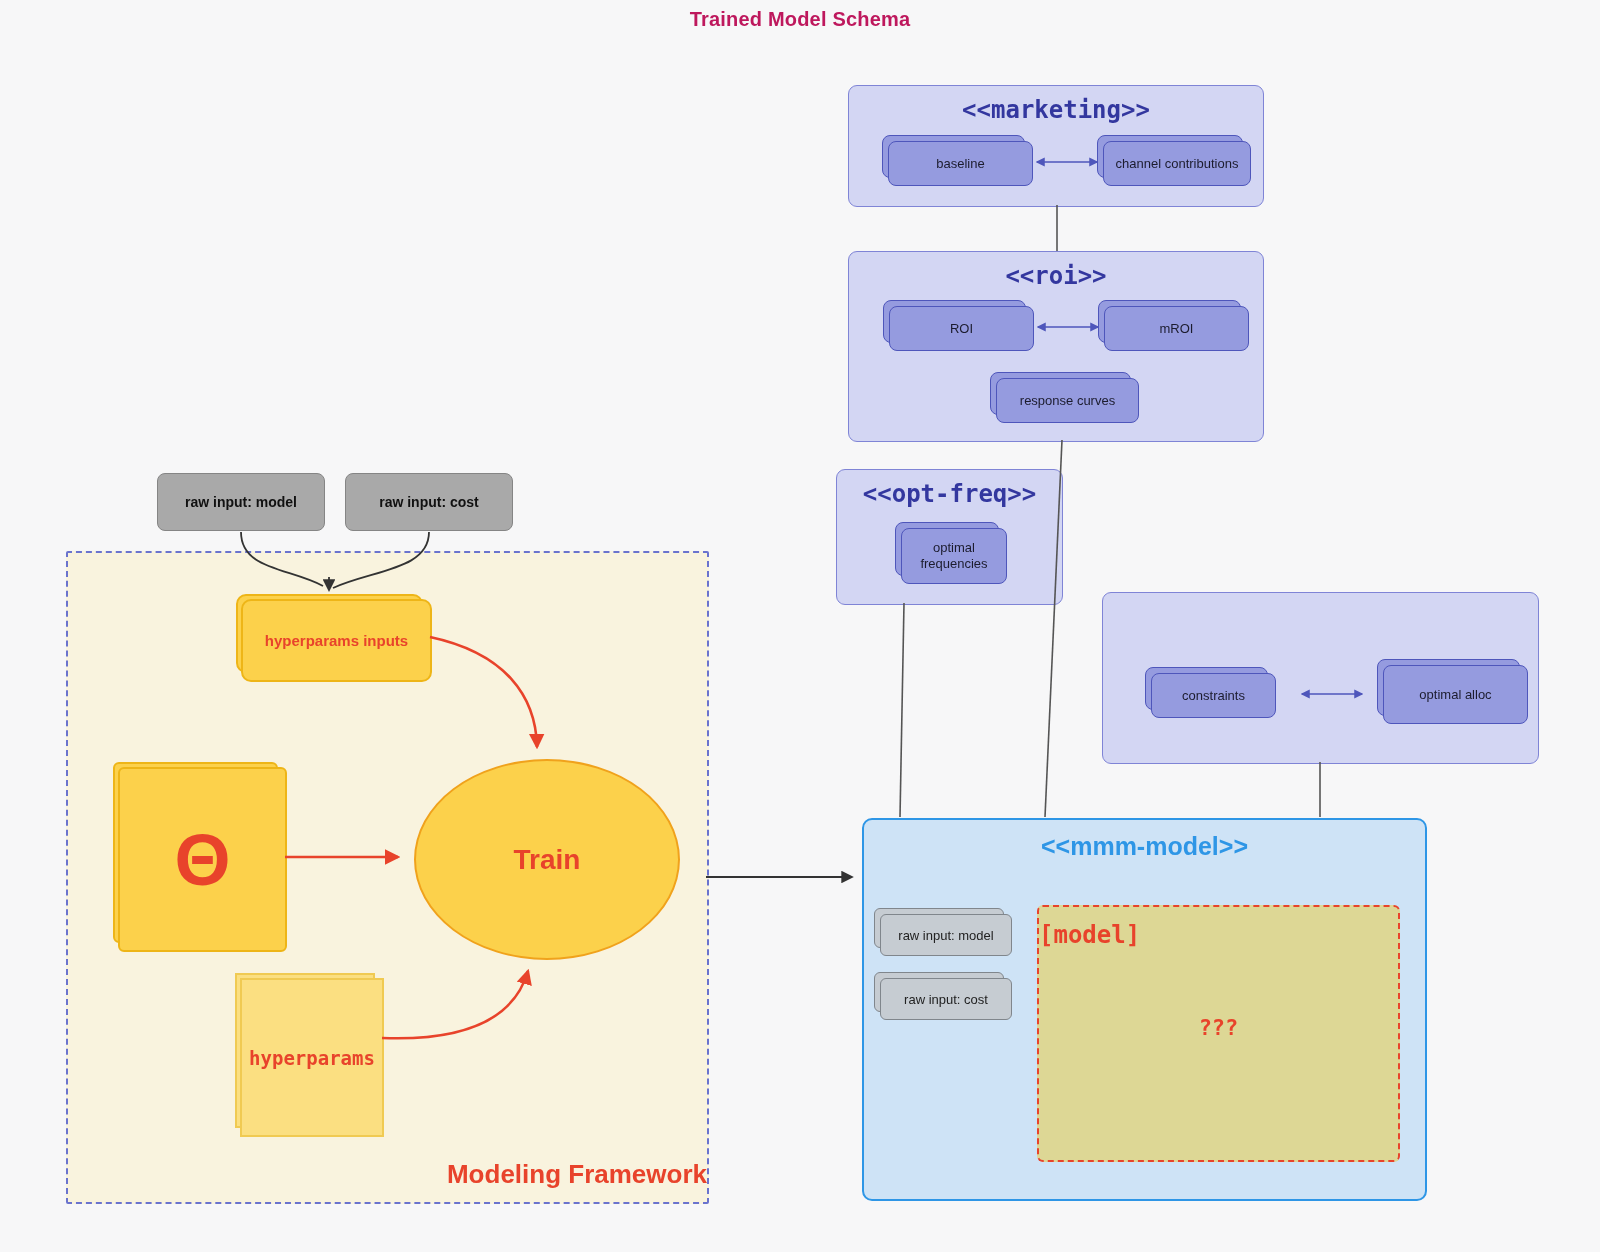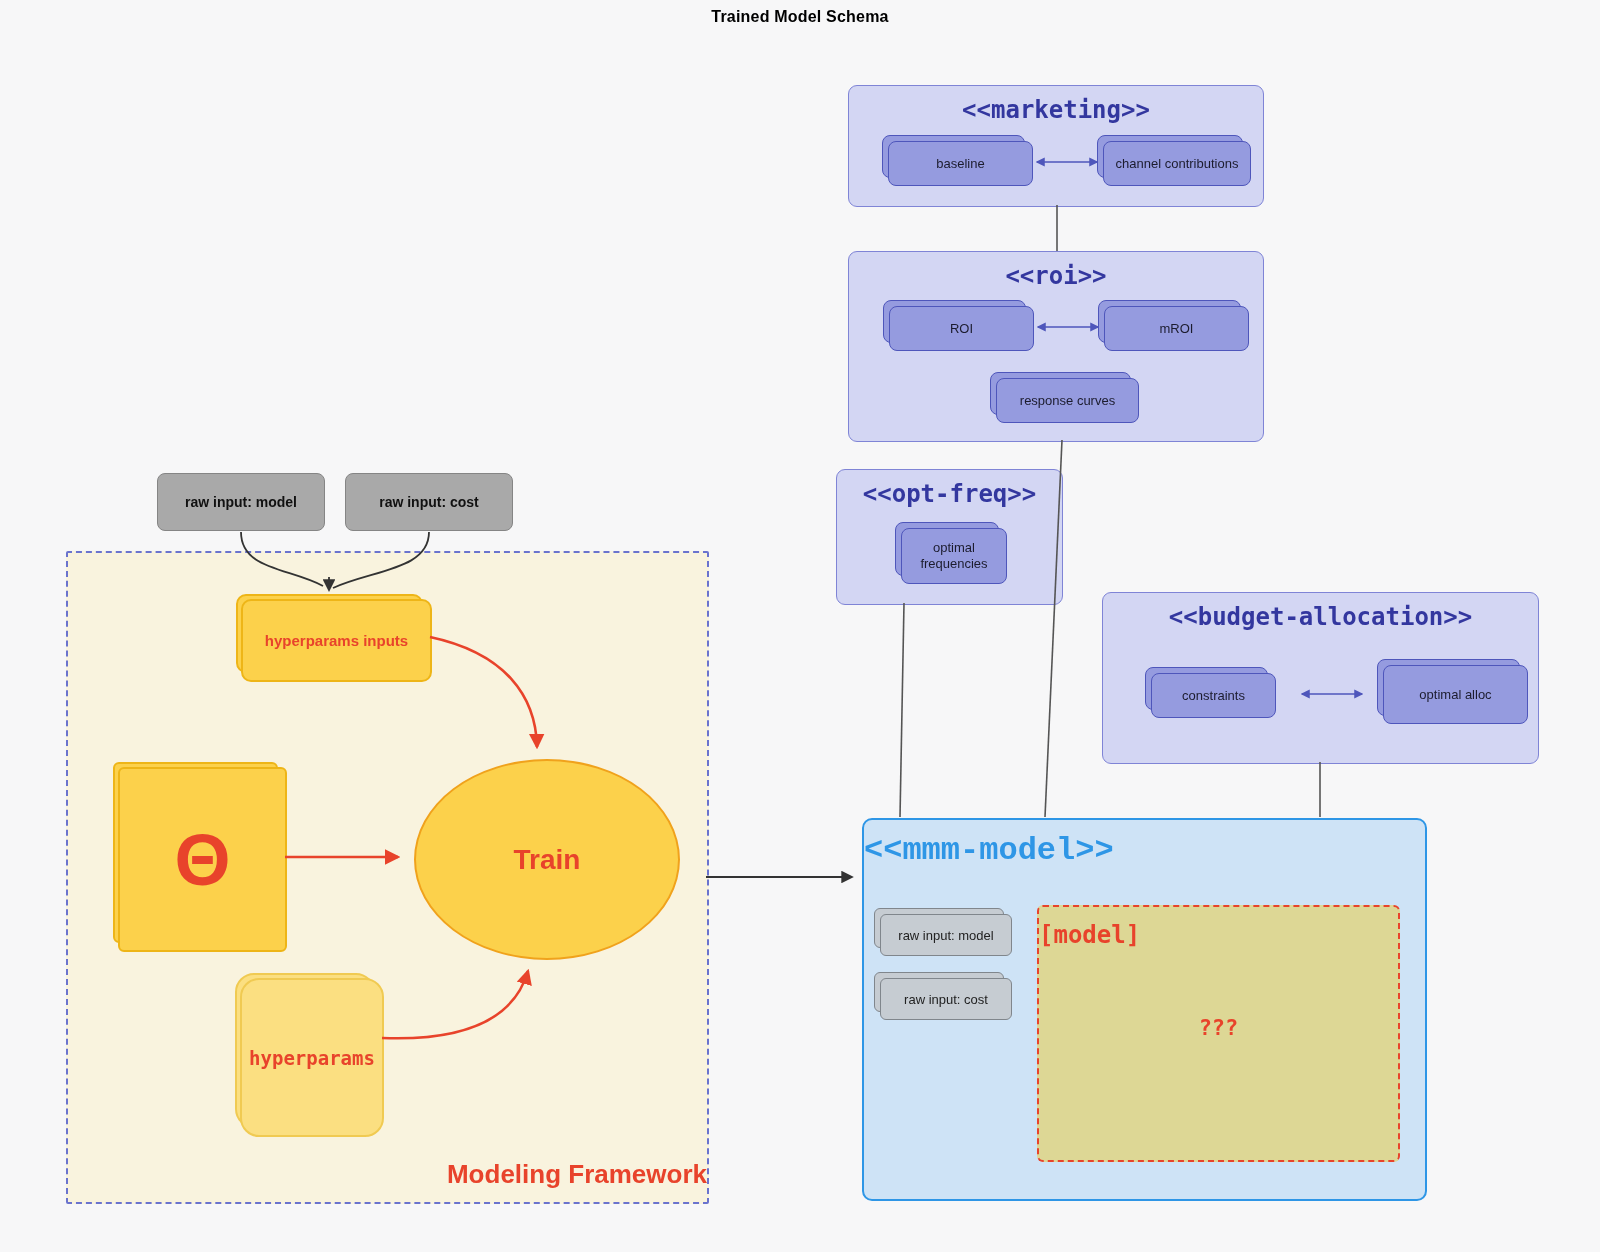--- a/index.html
+++ b/index.html
@@ -6,21 +6,21 @@
   body{
     background:#f7f7f8;
     font-family:"Liberation Sans","DejaVu Sans",sans-serif;
     -webkit-font-smoothing:antialiased;
   }
   .canvas{position:relative;width:1600px;height:1252px;overflow:hidden;background:#f7f7f8;}
   .canvas > *{position:absolute;}
 
   .diagram-title{
     left:0;top:8px;width:100%;margin:0;text-align:center;
-    font-size:16px;font-weight:bold;color:#000000;letter-spacing:.2px;
+    font-size:20px;font-weight:bold;color:#be185d;letter-spacing:.2px;
   }
 
   
   .group{
     background:#d3d6f3;border:1.5px solid #7f84d6;border-radius:9px;
     z-index:1;
   }
   .group-title{
     position:absolute;left:0;top:10px;width:100%;text-align:center;
     font-family:"DejaVu Sans Mono",monospace;font-weight:bold;
@@ -63,39 +63,39 @@
     background:#f9f3de;border:2px dashed #6a73ce;border-radius:2px;z-index:1;
   }
   .framework-label{
     position:absolute;left:0;top:606px;width:100%;text-align:right;
     font-size:26px;font-weight:bold;color:#e8432b;
   }
   .gold{
     background:#fcd14b;border:2px solid #eeb517;border-radius:10px;
   }
   .gold-light{
-    background:#fbdf81;border:2px solid #f0ca52;border-radius:19px;
+    background:#fbdf81;border:2px solid #f0ca52;border-radius:0;
   }
   .t-inputs{font-size:15px;font-weight:bold;color:#e8432b;}
   .theta{font-size:72px;font-weight:bold;color:#e8432b;border-radius:6px;}
   .hyper{font-family:"DejaVu Sans Mono",monospace;font-size:19px;font-weight:bold;color:#e8432b;}
   .train{
     position:absolute;background:#fcd14b;border:2px solid #f0a21c;border-radius:50%;
     display:flex;align-items:center;justify-content:center;
     font-size:28px;font-weight:bold;color:#e8432b;box-sizing:border-box;
   }
 
   
   .mmm{
     background:#cee3f6;border:2px solid #2e96e6;border-radius:10px;z-index:1;
   }
   .mmm-title{
-    position:absolute;left:0;top:12px;width:100%;text-align:left;
-    font-family:Liberation Mono, monospace;font-weight:bold;
-    font-size:32px;color:#2e96e6;
+    position:absolute;left:0;top:12px;width:100%;text-align:center;
+    font-family:Liberation Sans, sans-serif;font-weight:bold;
+    font-size:25px;color:#2e96e6;
   }
   .model-box{
     position:absolute;background:#ddd795;border:2.5px dashed #e8432b;border-radius:6px;
     box-sizing:border-box;
   }
   .model-label{
     position:absolute;left:0;top:14px;width:100%;text-align:left;
     font-family:"DejaVu Sans Mono",monospace;font-weight:bold;font-size:24px;color:#e8432b;
   }
   .model-unknown{
@@ -175,21 +175,20 @@
   </div>
 
   <div class="group" style="left:793px;top:469px;width:225px;height:134px;margin-left:43px;">
     <div class="group-title">&lt;&lt;opt-freq&gt;&gt;</div>
     <div class="node stack p-node" style="left:64px;top:58px;width:106px;height:56px;line-height:1.25;">
       <span>optimal frequencies</span>
     </div>
   </div>
 
   <div class="group" style="left:1102px;top:592px;width:435px;height:170px;">
-    <div class="group-title">&lt;&lt;budget-allocation&gt;&gt;</div>
     <div class="node stack p-node" style="left:48px;top:80px;width:125px;height:45px;">
       <span>constraints</span>
     </div>
     <div class="node stack p-node" style="left:265px;top:72px;width:145px;height:59px;margin-left:15px;">
       <span>optimal alloc</span>
     </div>
   </div>
 
   <div class="mmm" style="left:862px;top:818px;width:561px;height:379px;">
     <div class="mmm-title">&lt;&lt;mmm-model&gt;&gt;</div>

